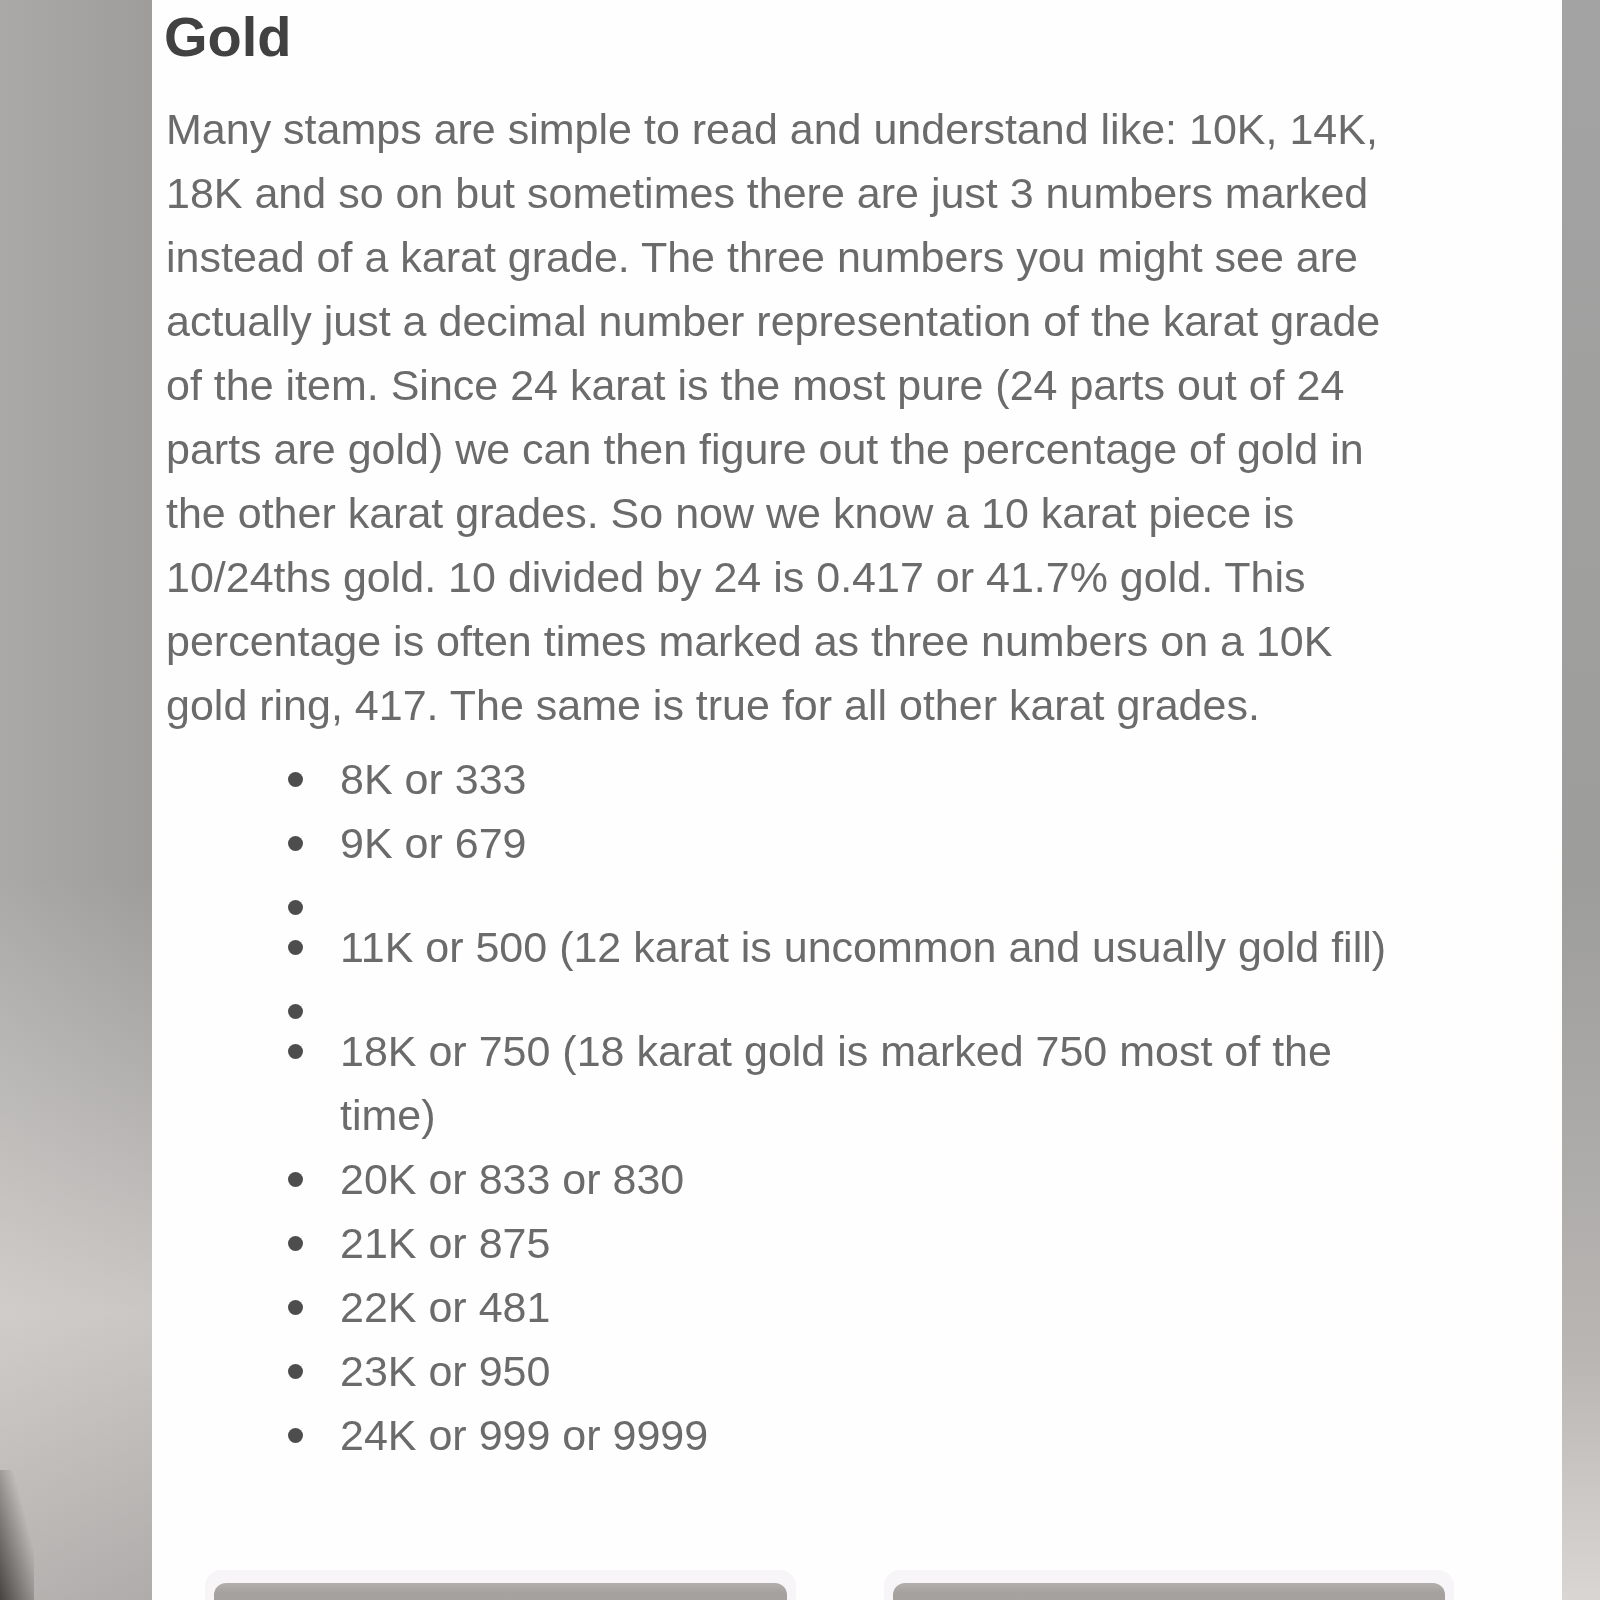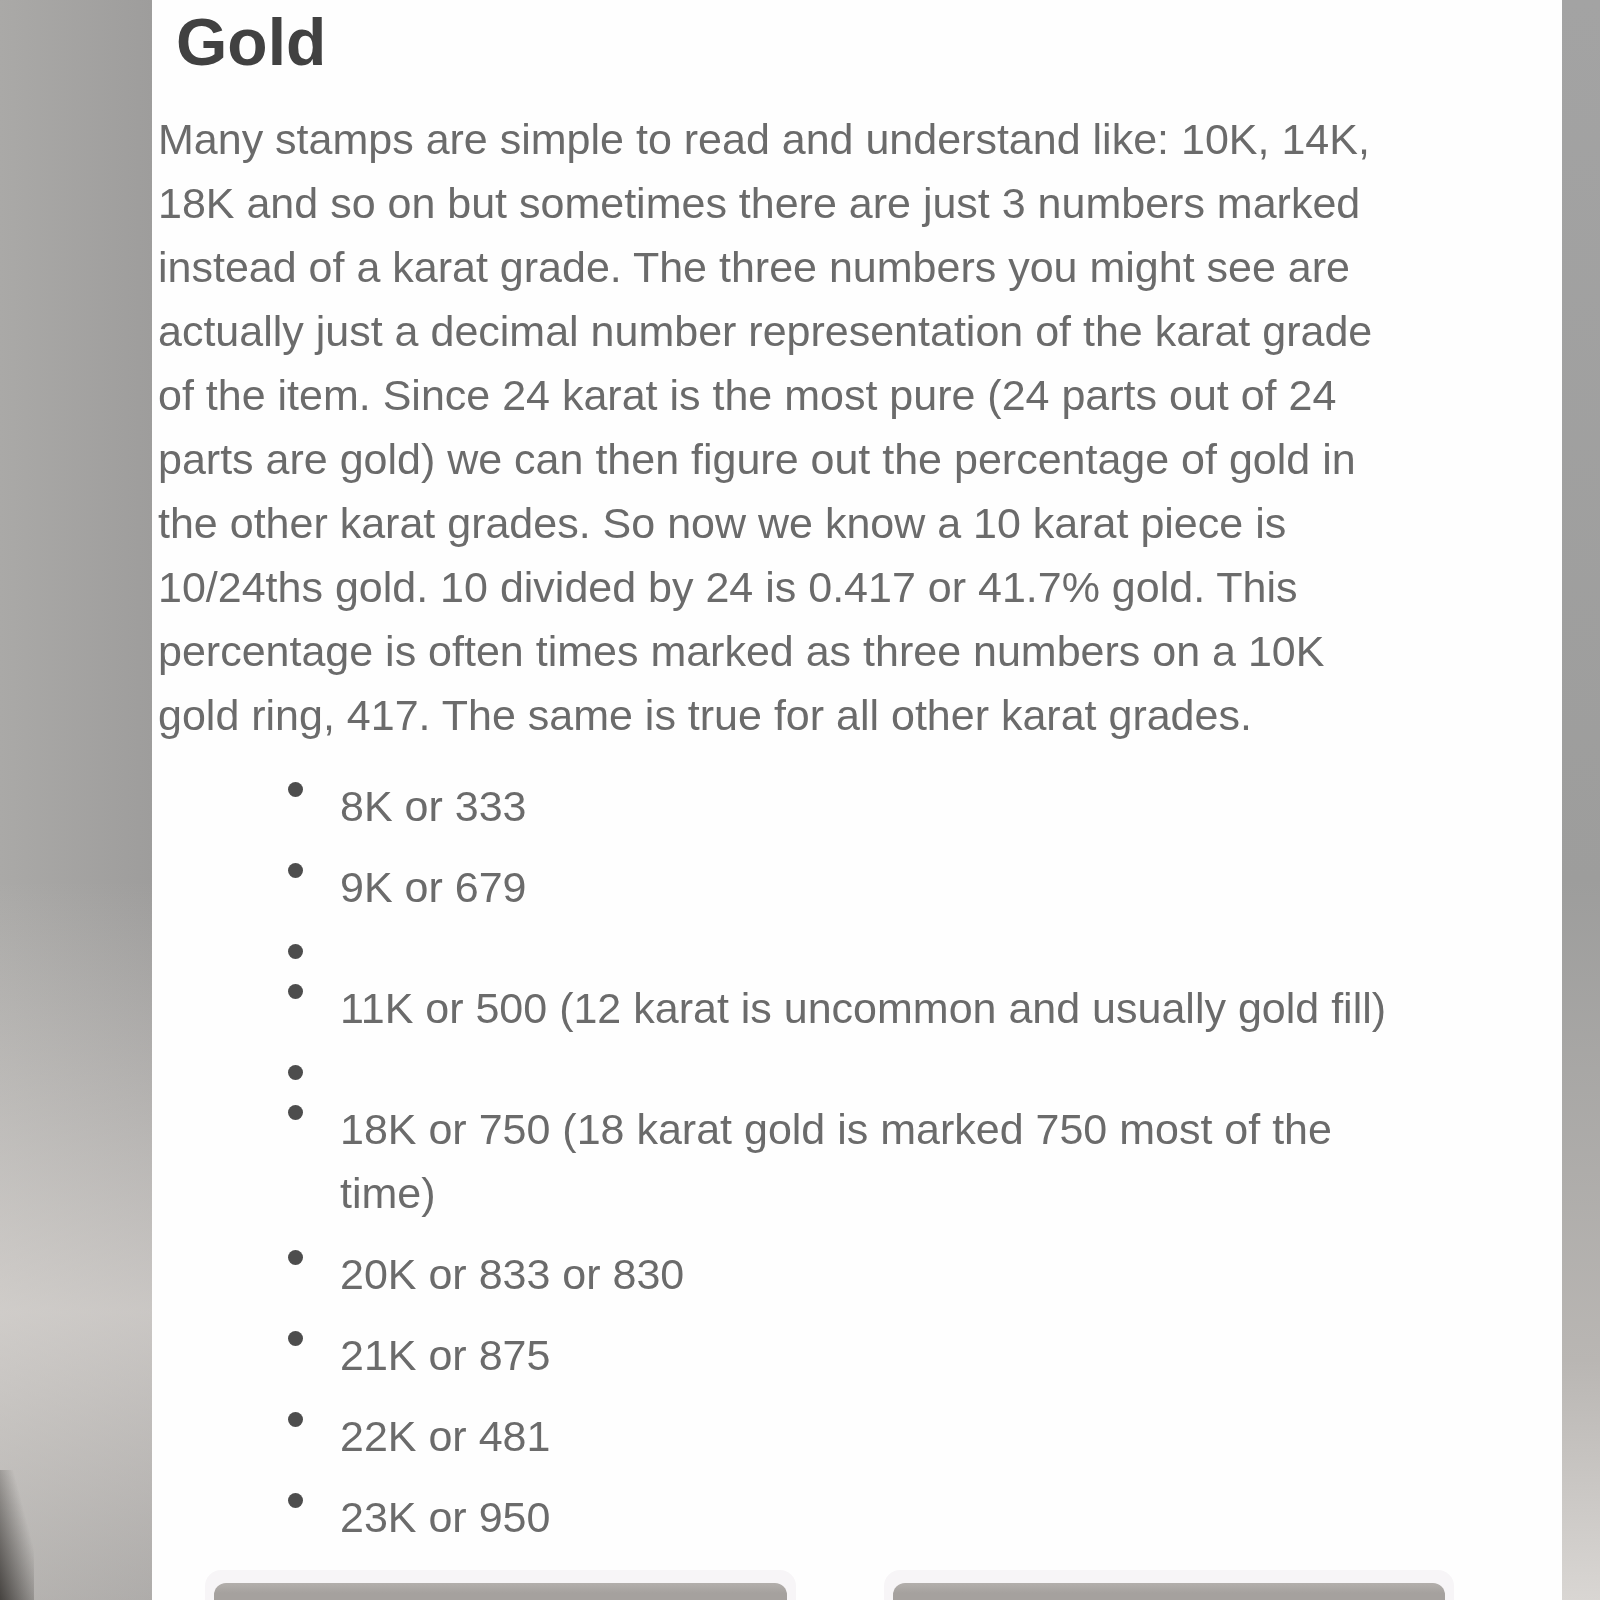--- a/index.html
+++ b/index.html
@@ -42,30 +42,30 @@
   .content {
     position: absolute;
     left: 152px; top: 0;
     width: 1410px; height: 1600px;
     background: #fefefe;
     box-sizing: border-box;
     padding: 0 50px 0 6px;
   }
 
   h1.page-title {
-    margin: 8px 0 30px 18px;
-    font-size: 66px;
+    margin: 8px 0 30px 6px;
+    font-size: 56px;
     line-height: 1.05;
     font-weight: 700;
     color: #414141;
     letter-spacing: 0;
   }
 
   p.intro {
-    margin: 0;
+    margin: 8px;
     width: 1252px;
     font-size: 43px;
     line-height: 64px;
     color: #6b6b6b;
   }
 
   ul.karat-list {
     list-style: none;
     margin: 10px 0 0 0;
     padding: 0 0 0 130px;
@@ -79,21 +79,20 @@
   }
   .dot {
     flex: 0 0 auto;
     width: 15px; height: 15px;
     margin: 25px 37px 0 0;
     border-radius: 50%;
     background: #4d4d4d;
   }
   .li-text {
     max-width: 1070px;
-    margin-top: 17px;
   }
 
   
   .card-halo {
     position: absolute;
     bottom: 0;
     height: 30px;
     background: #f7f5f7;
     border-radius: 16px 16px 0 0;
   }

